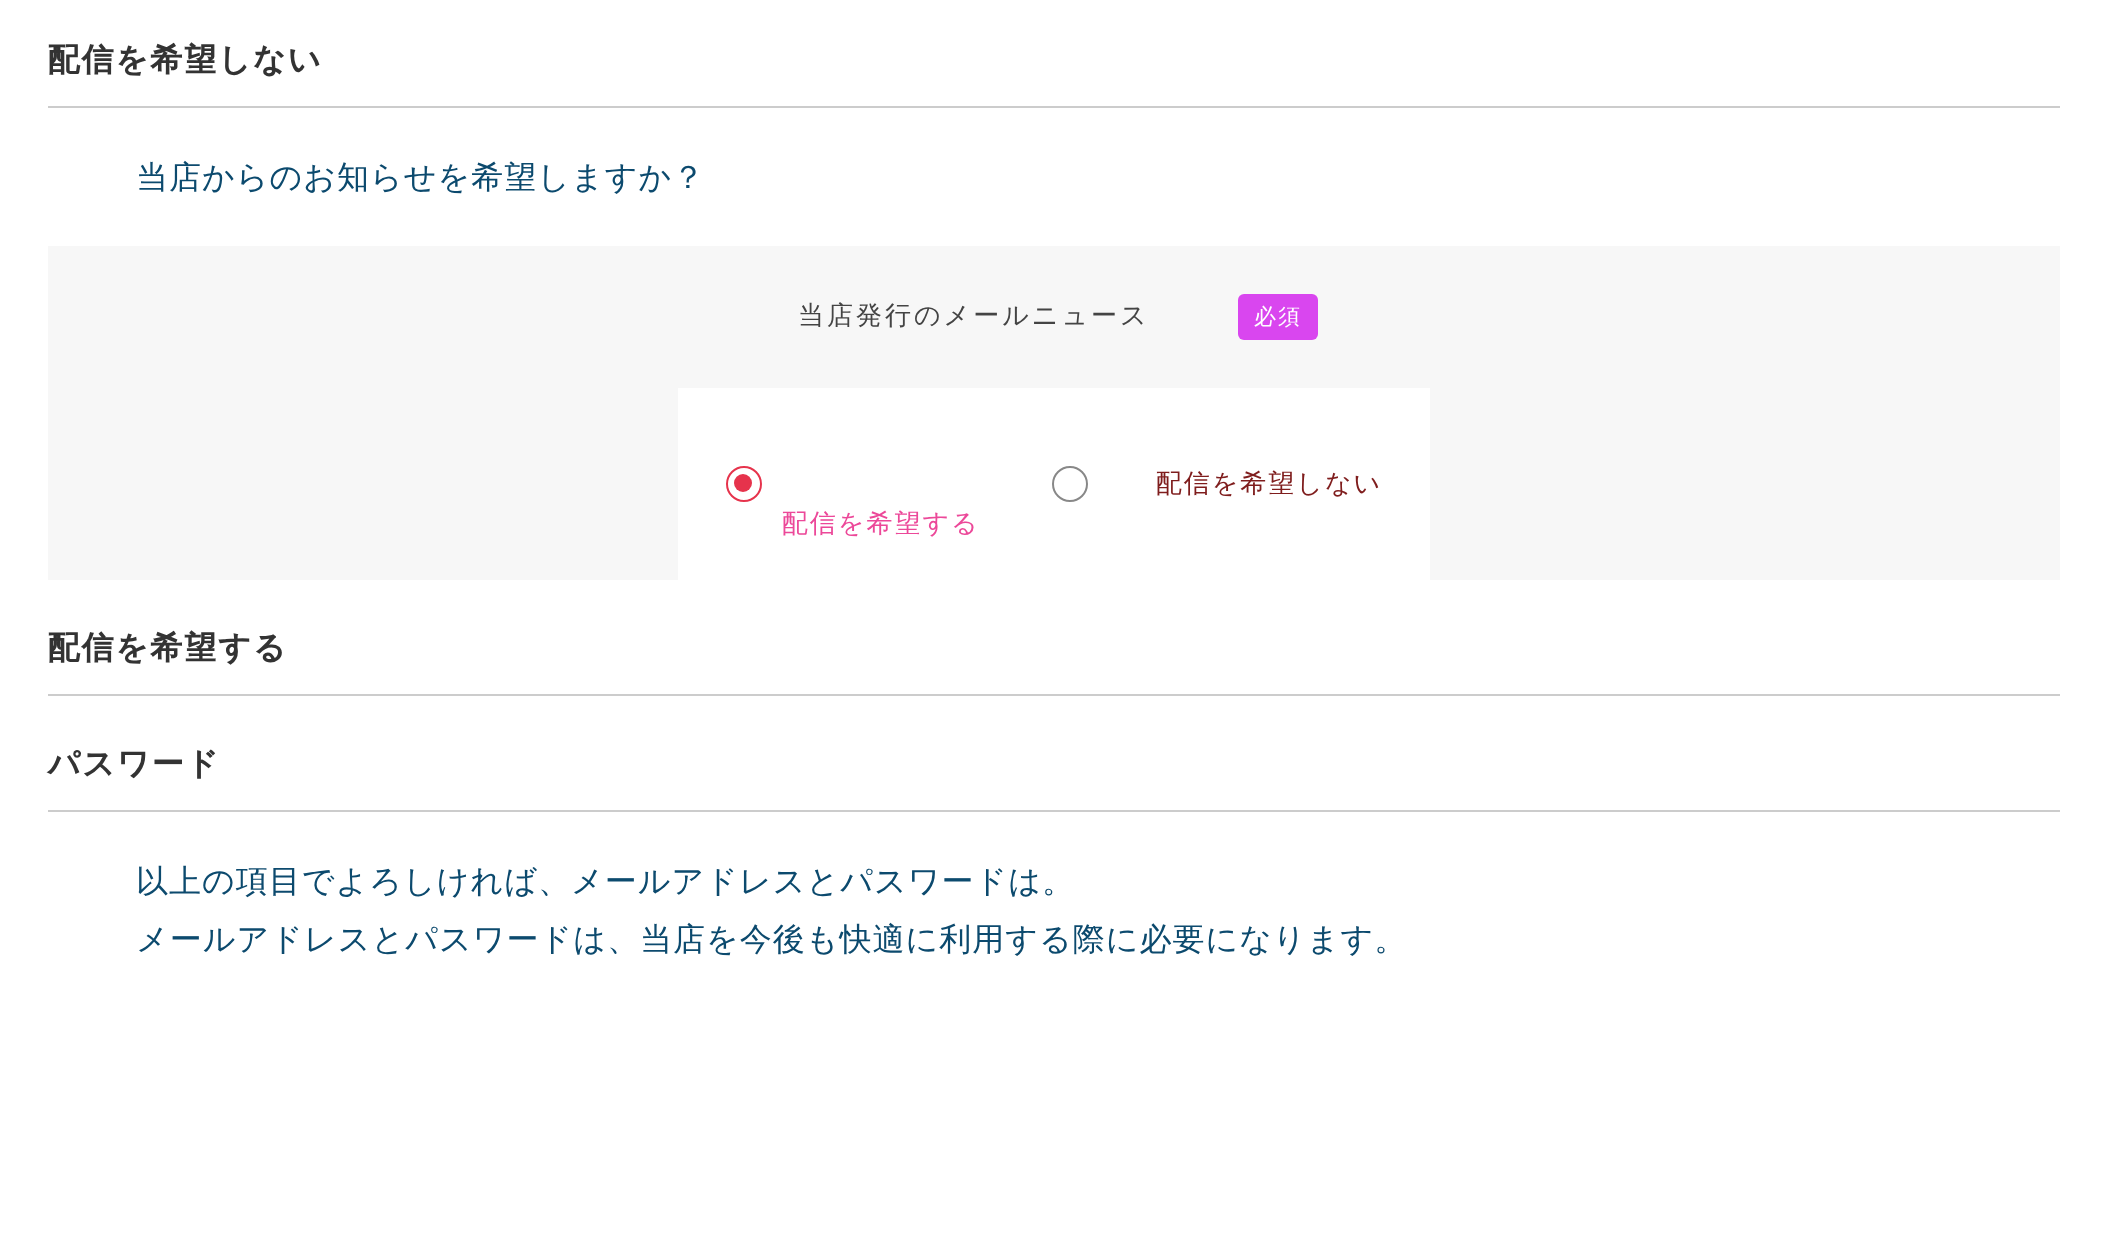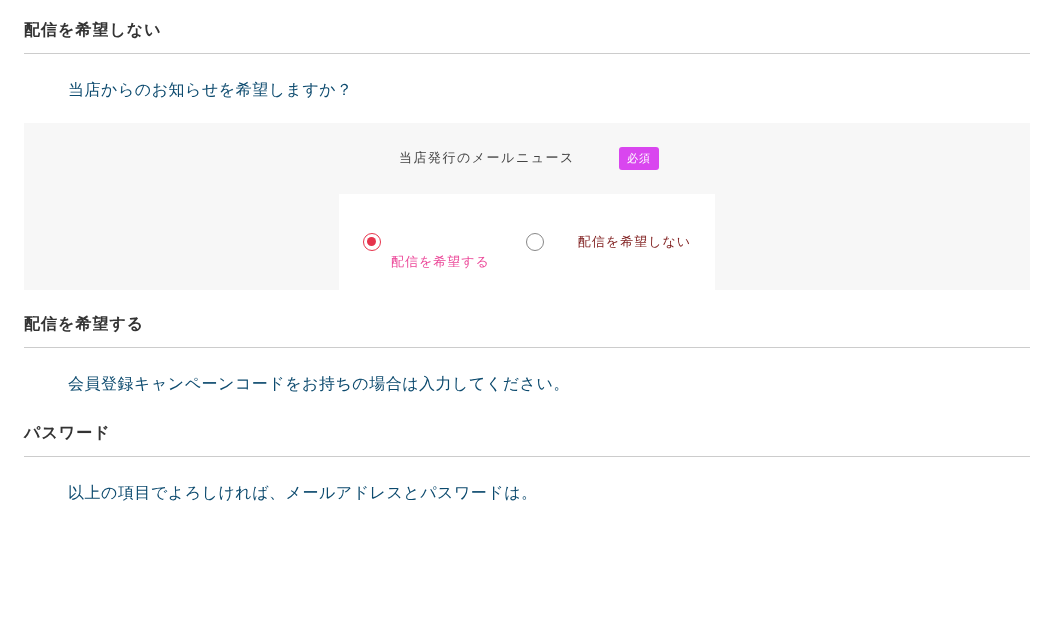--- a/index.html
+++ b/index.html
@@ -163,22 +163,22 @@
           <span class="radio-circle"></span>
           <span class="radio-label unselected-text">配信を希望しない</span>
         </label>
       </div>
     </div>
   </div>
 </div>
 
 <div class="section">
   <h2 class="section-title">配信を希望する</h2>
-  <p class="section-desc">会員登録キャンペーンコードをお持ちの場合は入力してください。</p>
 
 </div>
 
 <div class="section">
   <h2 class="section-title">パスワード</h2>
   <p class="section-desc">
     <span>以上の項目でよろしければ、メールアドレスとパスワードは。</span><br>
+    <span>メールアドレスとパスワードは、当店を今後も快適に利用する際に必要になります。</span>
   </p>
 </div>
 
 </body></html>

